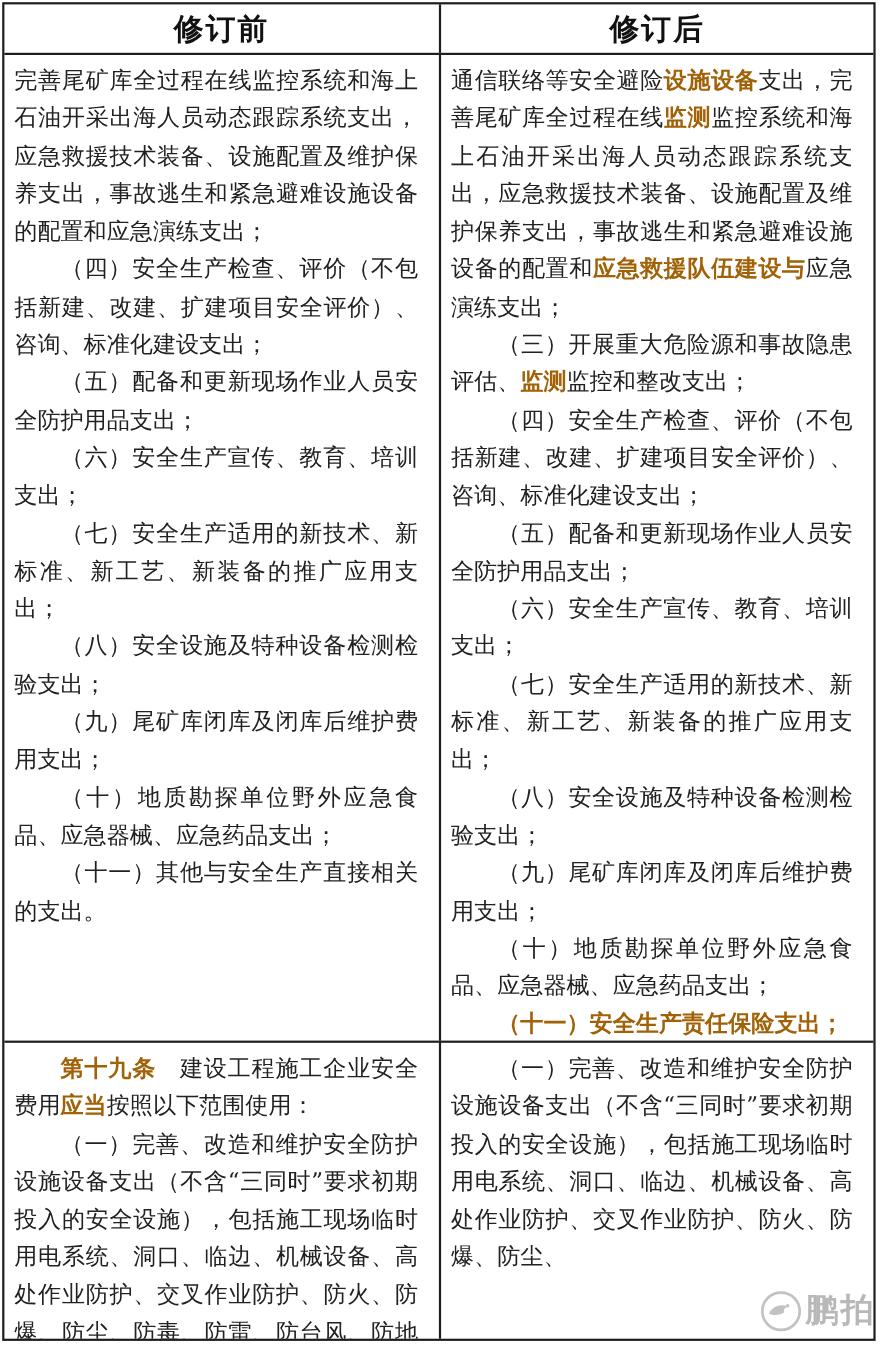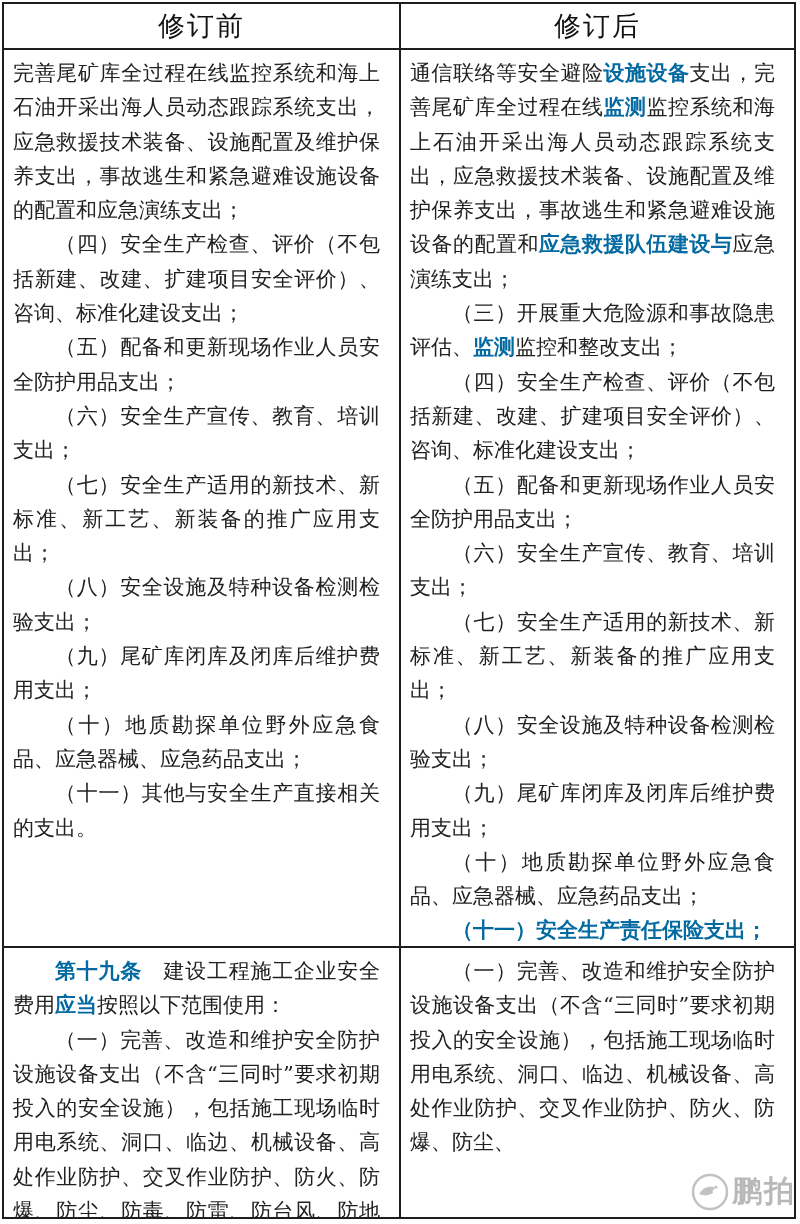--- a/index.html
+++ b/index.html
@@ -17,38 +17,38 @@
     display:grid;
     grid-template-columns:1fr 1fr;
     grid-template-rows:44px 898px 1fr;
     border:2px solid #1d1d1d;
     box-sizing:border-box;
     background:#fff;
   }
   .hcell{
     display:flex;align-items:center;justify-content:center;
     font-family:"DejaVu Sans","Liberation Sans",sans-serif;
-    font-weight:400;font-size:27px;color:#111;
+    font-weight:700;font-size:27px;color:#111;
     letter-spacing:2px;
   }
   .cell{
     padding:6px 19px 0 9px;
     font-size:21px;line-height:34.3px;
     text-align:justify;
     overflow:hidden;
     box-sizing:border-box;
   }
   .col2{border-left:2px solid #1d1d1d;}
   .rowline{border-top:2px solid #1d1d1d;}
   .para{margin:0;}
   .para.indent{text-indent:2em;}
   .run{color:#212121;}
   .run.b{
     font-family:"DejaVu Sans","Liberation Sans",sans-serif;
-    font-weight:700;color:#0369a1;
+    font-weight:700;color:#a16207;
   }
   .watermark{
     position:absolute;right:4px;bottom:12px;
     display:flex;align-items:flex-end;gap:2px;
     opacity:0.60;pointer-events:none;
   }
   .wm-text{
     font-family:"DejaVu Sans","Liberation Sans",sans-serif;
     font-weight:700;font-size:30px;color:#8a8a8a;
     letter-spacing:2px;

